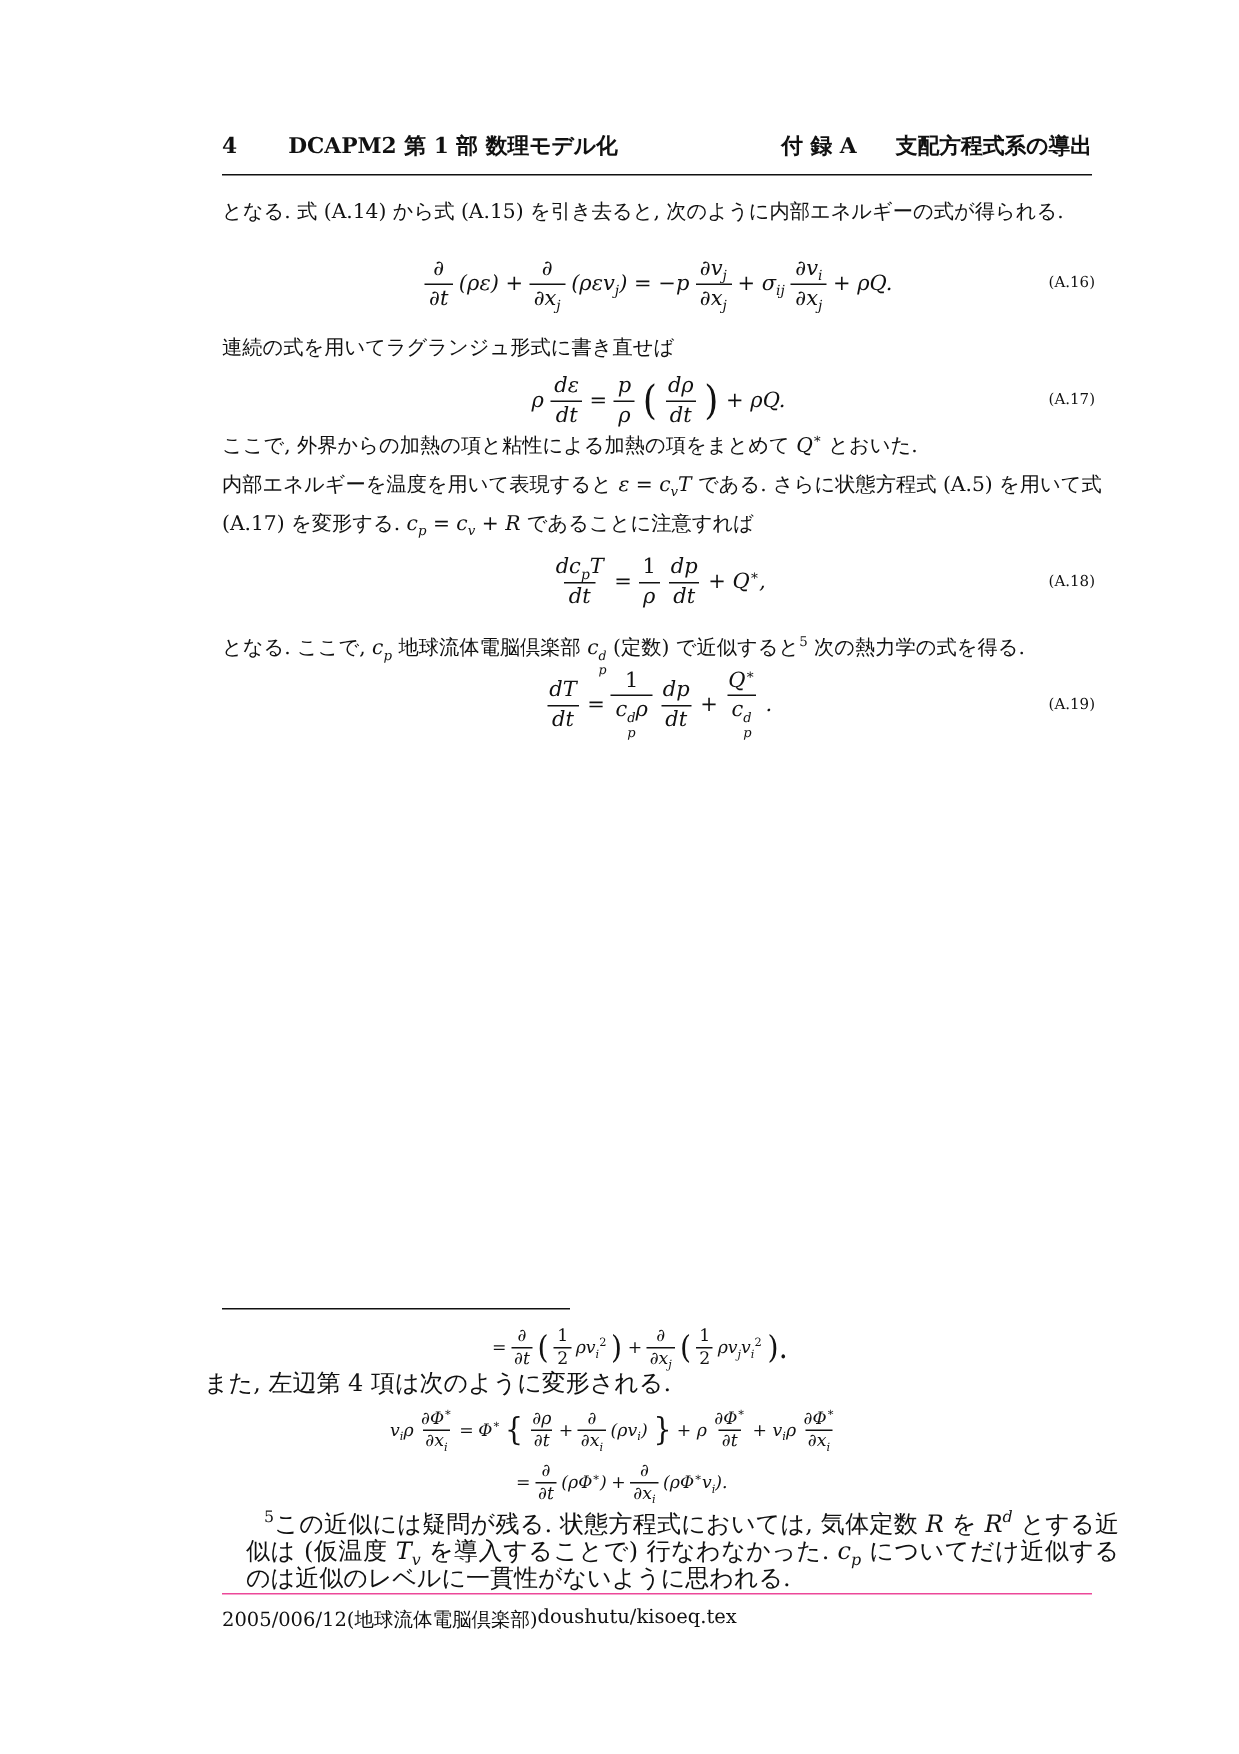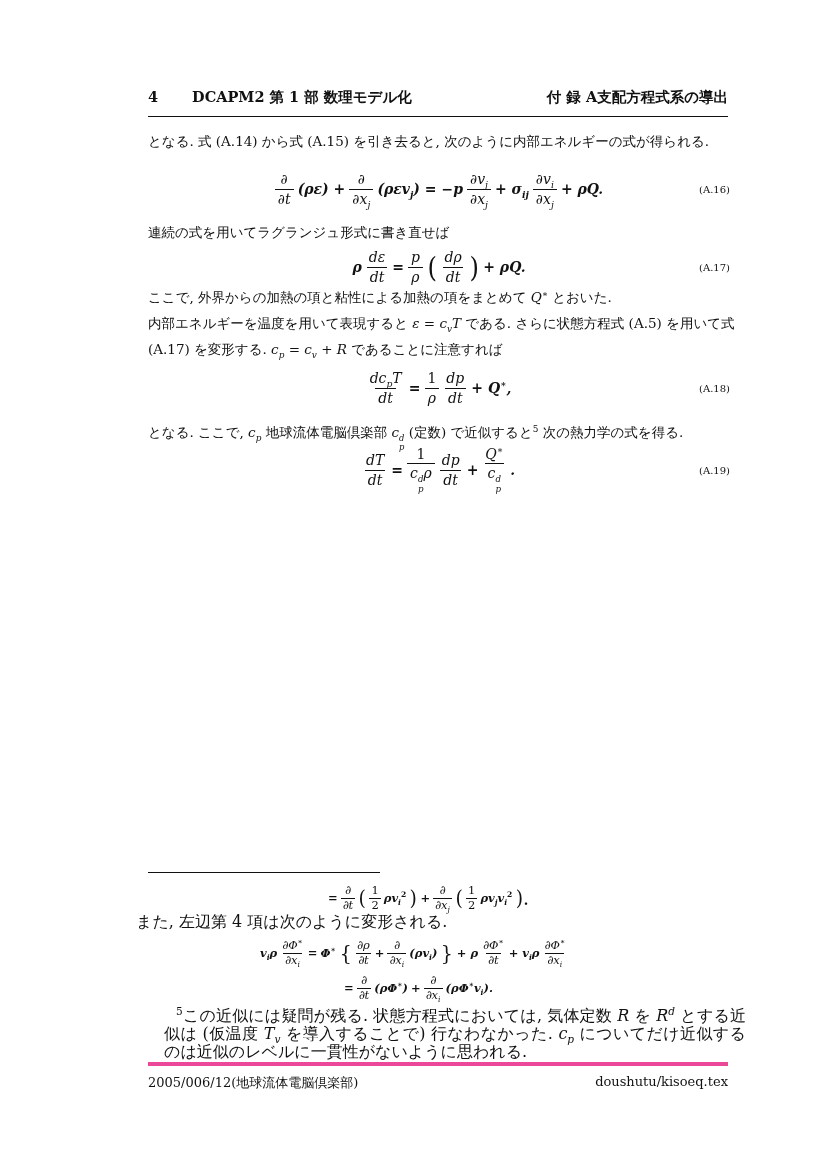--- a/index.html
+++ b/index.html
@@ -9,21 +9,21 @@
   }
   
   .header {
     position:absolute; top:88px; left:148px; width:580px;
     display:flex; justify-content:space-between; align-items:baseline;
     border-bottom:1px solid #111; padding-bottom:9px;
     font-weight:bold; font-size:14.5px;
   }
   .h-left, .h-right { display:flex; align-items:baseline; }
   .h-num { margin-right:34px; }
-  .h-label { }
+  .h-label { margin-right:26px; }
   
   .para {
     position:absolute; left:148px; width:582px;
     font-size:13.5px; line-height:26px; white-space:nowrap;
   }
   .imath { font-style:italic; font-family:"DejaVu Serif", serif; }
   sub, sup { font-size:66%; line-height:0; }
   sup.rm { font-style:normal; }
   
   .eqrow {
@@ -34,21 +34,21 @@
     position:absolute; right:0; top:50%; transform:translateY(-50%);
     font-style:normal; font-size:10px;
   }
   .math {
     display:flex; align-items:center; gap:4px;
     font-style:italic; font-size:14px; white-space:nowrap;
   }
   .frac { display:inline-flex; flex-direction:column; align-items:center; }
   .frac .num, .frac .den { display:block; padding:1px 3px; line-height:1.2; white-space:nowrap; text-align:center; }
   .frac .den { border-top:1px solid #111; }
-  .tok { white-space:nowrap;font-weight:bold; }
+  .tok { white-space:nowrap; }
   .bigp { font-style:normal; font-size:27px; font-weight:300; line-height:1; transform:scaleX(.9); }
   .up { font-style:normal; }
   .supsub {
     display:inline-flex; flex-direction:column; align-items:flex-start;
     font-size:62%; line-height:1.15; vertical-align:-0.45em;
   }
   
   .fnrule { position:absolute; left:148px; top:872px; width:232px; border-top:1px solid #111; }
   .fn-eq {
     position:absolute; left:148px; width:582px;
@@ -56,22 +56,22 @@
   }
   .fn-eq .math { font-size:11.5px; gap:3px; }
   .fn-eq .bigp { font-size:21px; }
   .fn-eq .frac .num, .fn-eq .frac .den { padding:0 2px; line-height:1.2; }
   .fn-text { position:absolute; left:136px; width:582px; font-size:16px; line-height:18px; }
   .fn-note { text-align:justify;margin-left:28px; }
   .fn-indent { display:inline-block; width:12px; }
   
   .footer {
     position:absolute; top:1062px; left:148px; width:580px;
-    border-top:4px solid #ec4899; padding-top:8px;
-    display:flex; justify-content:space-between; font-size:13px;
+    border-top:1px solid #ec4899; padding-top:8px;
+    display:flex; font-size:13px;
   }
 </style>
 </head>
 <body>
 
 <div class="page">
 
   <div class="header">
     <div class="h-left">
       <span class="h-num">4</span>

